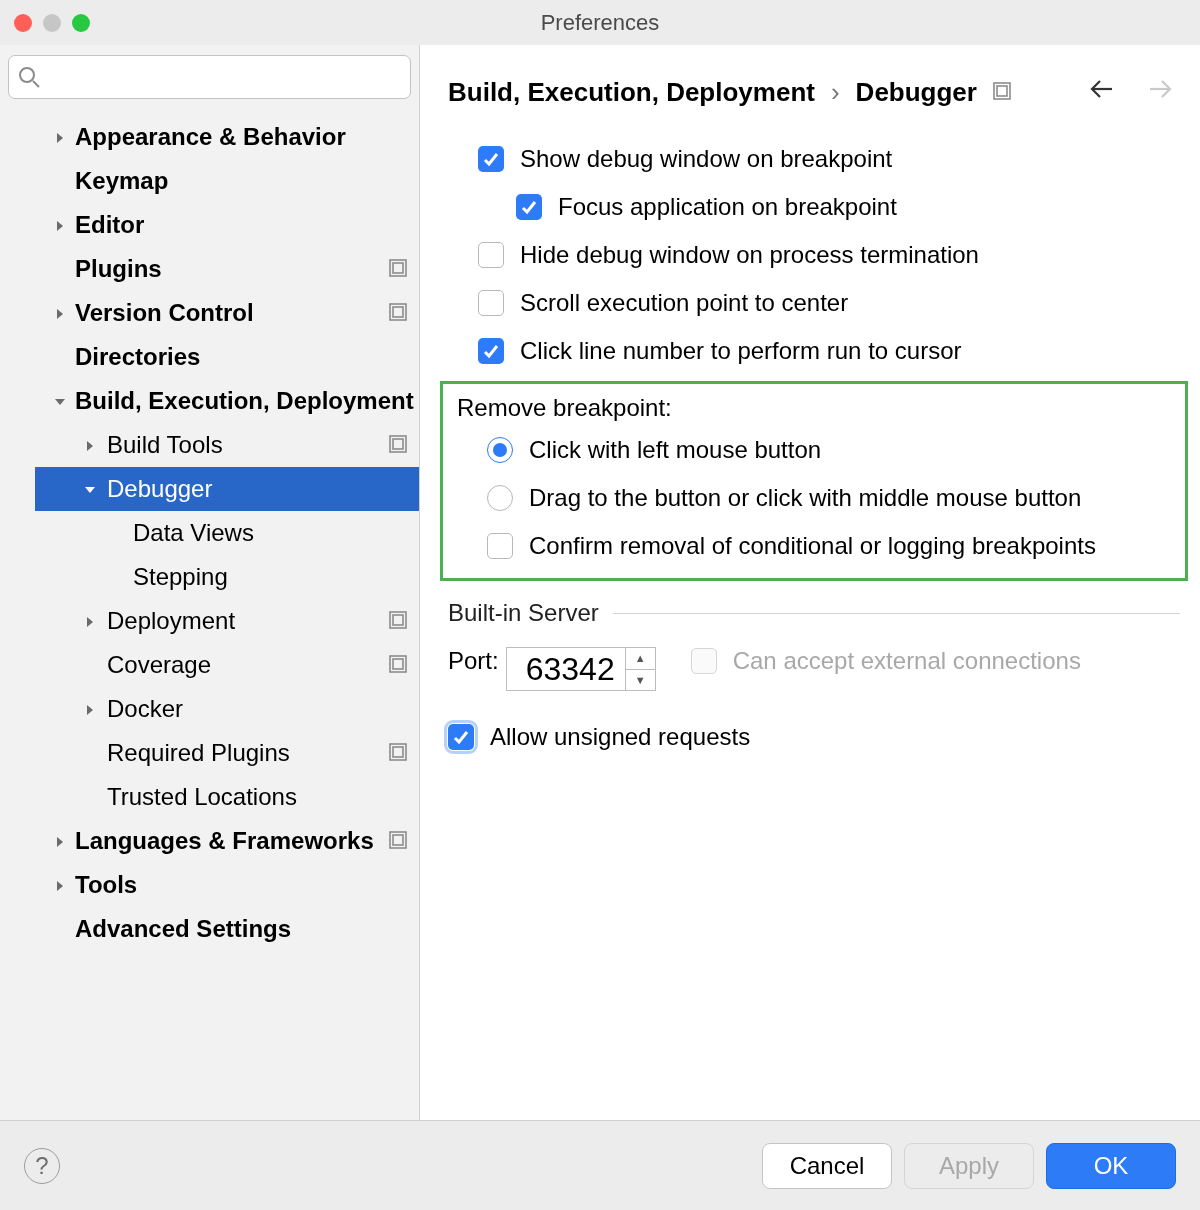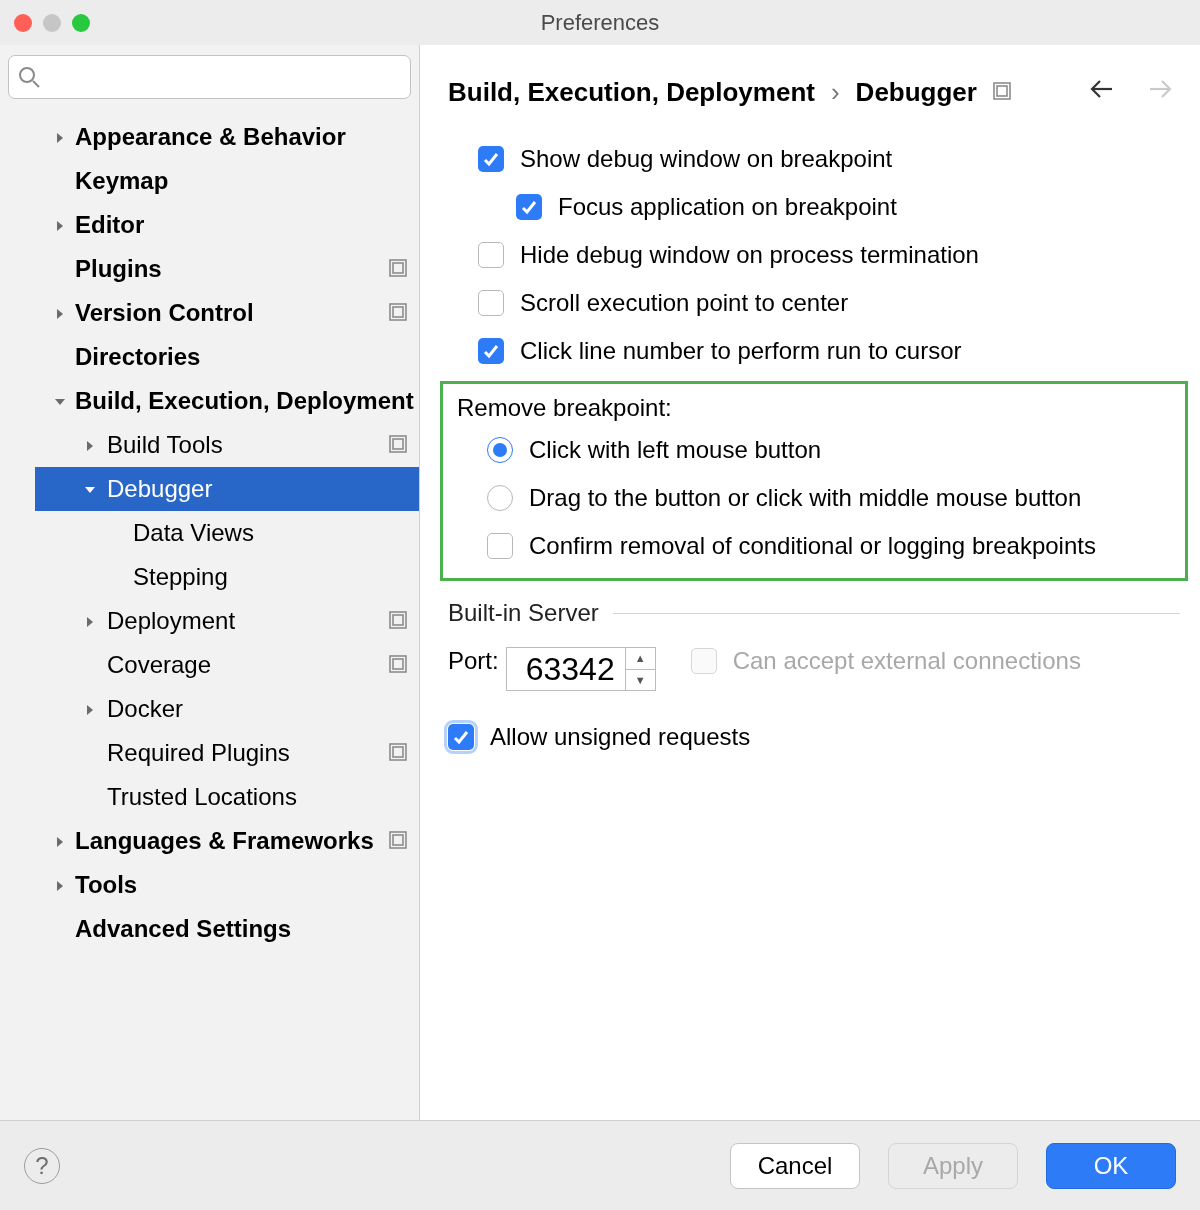--- a/index.html
+++ b/index.html
@@ -58,21 +58,21 @@
   .secthead .t { font-size:24px; color:#222; margin-right:14px; }
   .secthead .ln { flex:1; height:1px; background:#d4d4d4; }
   .portrow { display:flex; align-items:flex-start; gap:7px; margin-bottom:22px; }
   .spin { display:flex; border:1px solid #bcbcbc; height:44px; background:#fff; }
   .spin input { width:118px; border:none; text-align:right; font-size:32px; padding-right:10px; outline:none; }
   .spbtns { width:30px; border-left:1px solid #bcbcbc; display:flex; flex-direction:column; }
   .spbtns div { flex:1; display:flex; align-items:center; justify-content:center; font-size:11px; color:#555; }
   .spbtns div:first-child { border-bottom:1px solid #bcbcbc; }
   .footer { height:90px; border-top:1px solid #cfcfcf; background:#ececec; display:flex; align-items:center; padding:0 24px; }
   .help { width:36px; height:36px; border:1.5px solid #9c9c9c; border-radius:50%; color:#6d6d6d; font-size:24px; display:flex; align-items:center; justify-content:center; }
-  .fbtns { margin-left:auto; display:flex; gap:28px;padding-left:27px; }
+  .fbtns { margin-left:auto; display:flex; gap:12px;padding-left:27px; }
   .btn { min-width:130px; height:46px; border-radius:8px; font-size:24px; display:flex; align-items:center; justify-content:center; cursor:pointer; }
   .btn.def { background:#fff; border:1px solid #c5c5c5; }
   .btn.dis { background:#ececec; border:1px solid #d5d5d5; color:#a8a8a8; }
   .btn.pri { background:#2d7bf6; color:#fff; border:1px solid #1f6de0; }
 </style>
 </head>
 <body>
 
 <div class="window">
   <div class="titlebar">

